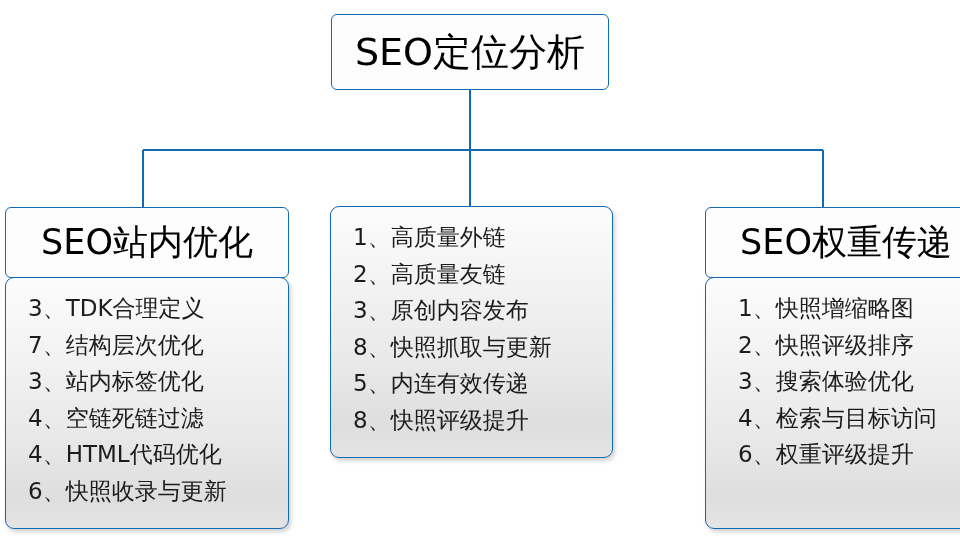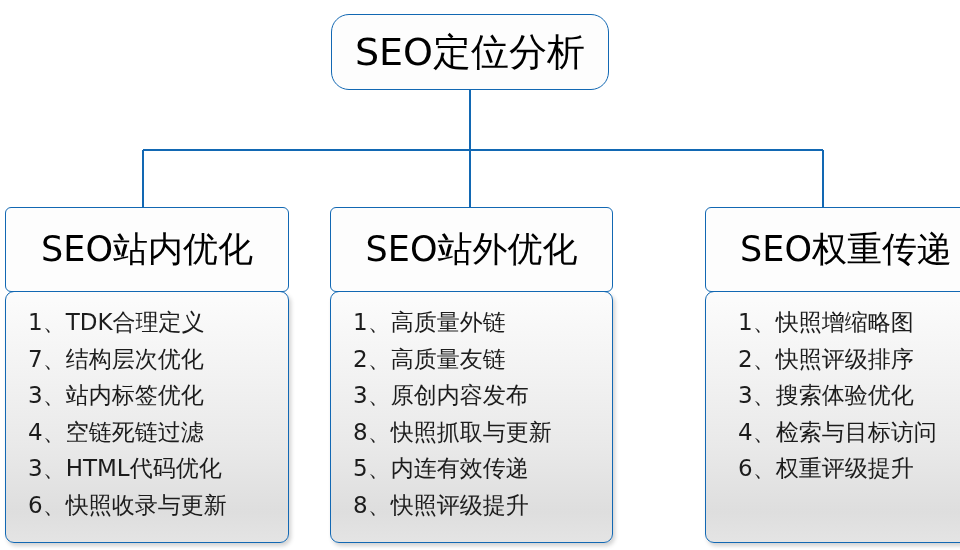--- a/index.html
+++ b/index.html
@@ -32,21 +32,21 @@
 
   
   .root-node {
     position: absolute;
     left: 331px;
     top: 14px;
     width: 278px;
     height: 76px;
     box-sizing: border-box;
     border: 1.4px solid #1268b3;
-    border-radius: 18px;
+    border-radius: 6px;
     background: #fdfdfd;
     z-index: 3;
     display: flex;
     align-items: center;
     justify-content: center;
   }
   .root-label {
     font-size: 38px;
     line-height: 1;
     color: #000000;
@@ -59,21 +59,21 @@
     position: absolute;
     top: 207px;
     z-index: 3;
   }
   .col-1 { left: 5px;   width: 284px; }
   .col-2 { left: 330px; width: 283px; }
   .col-3 { left: 673px; width: 282px; margin-left: 32px; }
 
   .col-header {
     box-sizing: border-box;
-    height: 85px;
+    height: 71px;
     border: 1.4px solid #1268b3;
     border-radius: 6px;
     background: #fdfdfd;
     display: flex;
     align-items: center;
     justify-content: center;
     position: relative;
     z-index: 2;
   }
   .col-header-label {
@@ -139,34 +139,31 @@
   <div class="root-node">
     <span class="root-label">SEO定位分析</span>
   </div>
 
   <div class="column col-1">
     <div class="col-header">
       <span class="col-header-label">SEO站内优化</span>
     </div>
     <div class="col-body">
       <ul class="item-list">
-        <li class="item">1、TDK合理定义</li>
+        <li class="item">3、TDK合理定义</li>
         <li class="item">7、结构层次优化</li>
         <li class="item">3、站内标签优化</li>
         <li class="item">4、空链死链过滤</li>
-        <li class="item">3、HTML代码优化</li>
+        <li class="item">4、HTML代码优化</li>
         <li class="item">6、快照收录与更新</li>
       </ul>
     </div>
   </div>
 
   <div class="column col-2">
-    <div class="col-header">
-      <span class="col-header-label">SEO站外优化</span>
-    </div>
     <div class="col-body">
       <ul class="item-list">
         <li class="item">1、高质量外链</li>
         <li class="item">2、高质量友链</li>
         <li class="item">3、原创内容发布</li>
         <li class="item">8、快照抓取与更新</li>
         <li class="item">5、内连有效传递</li>
         <li class="item">8、快照评级提升</li>
       </ul>
     </div>

